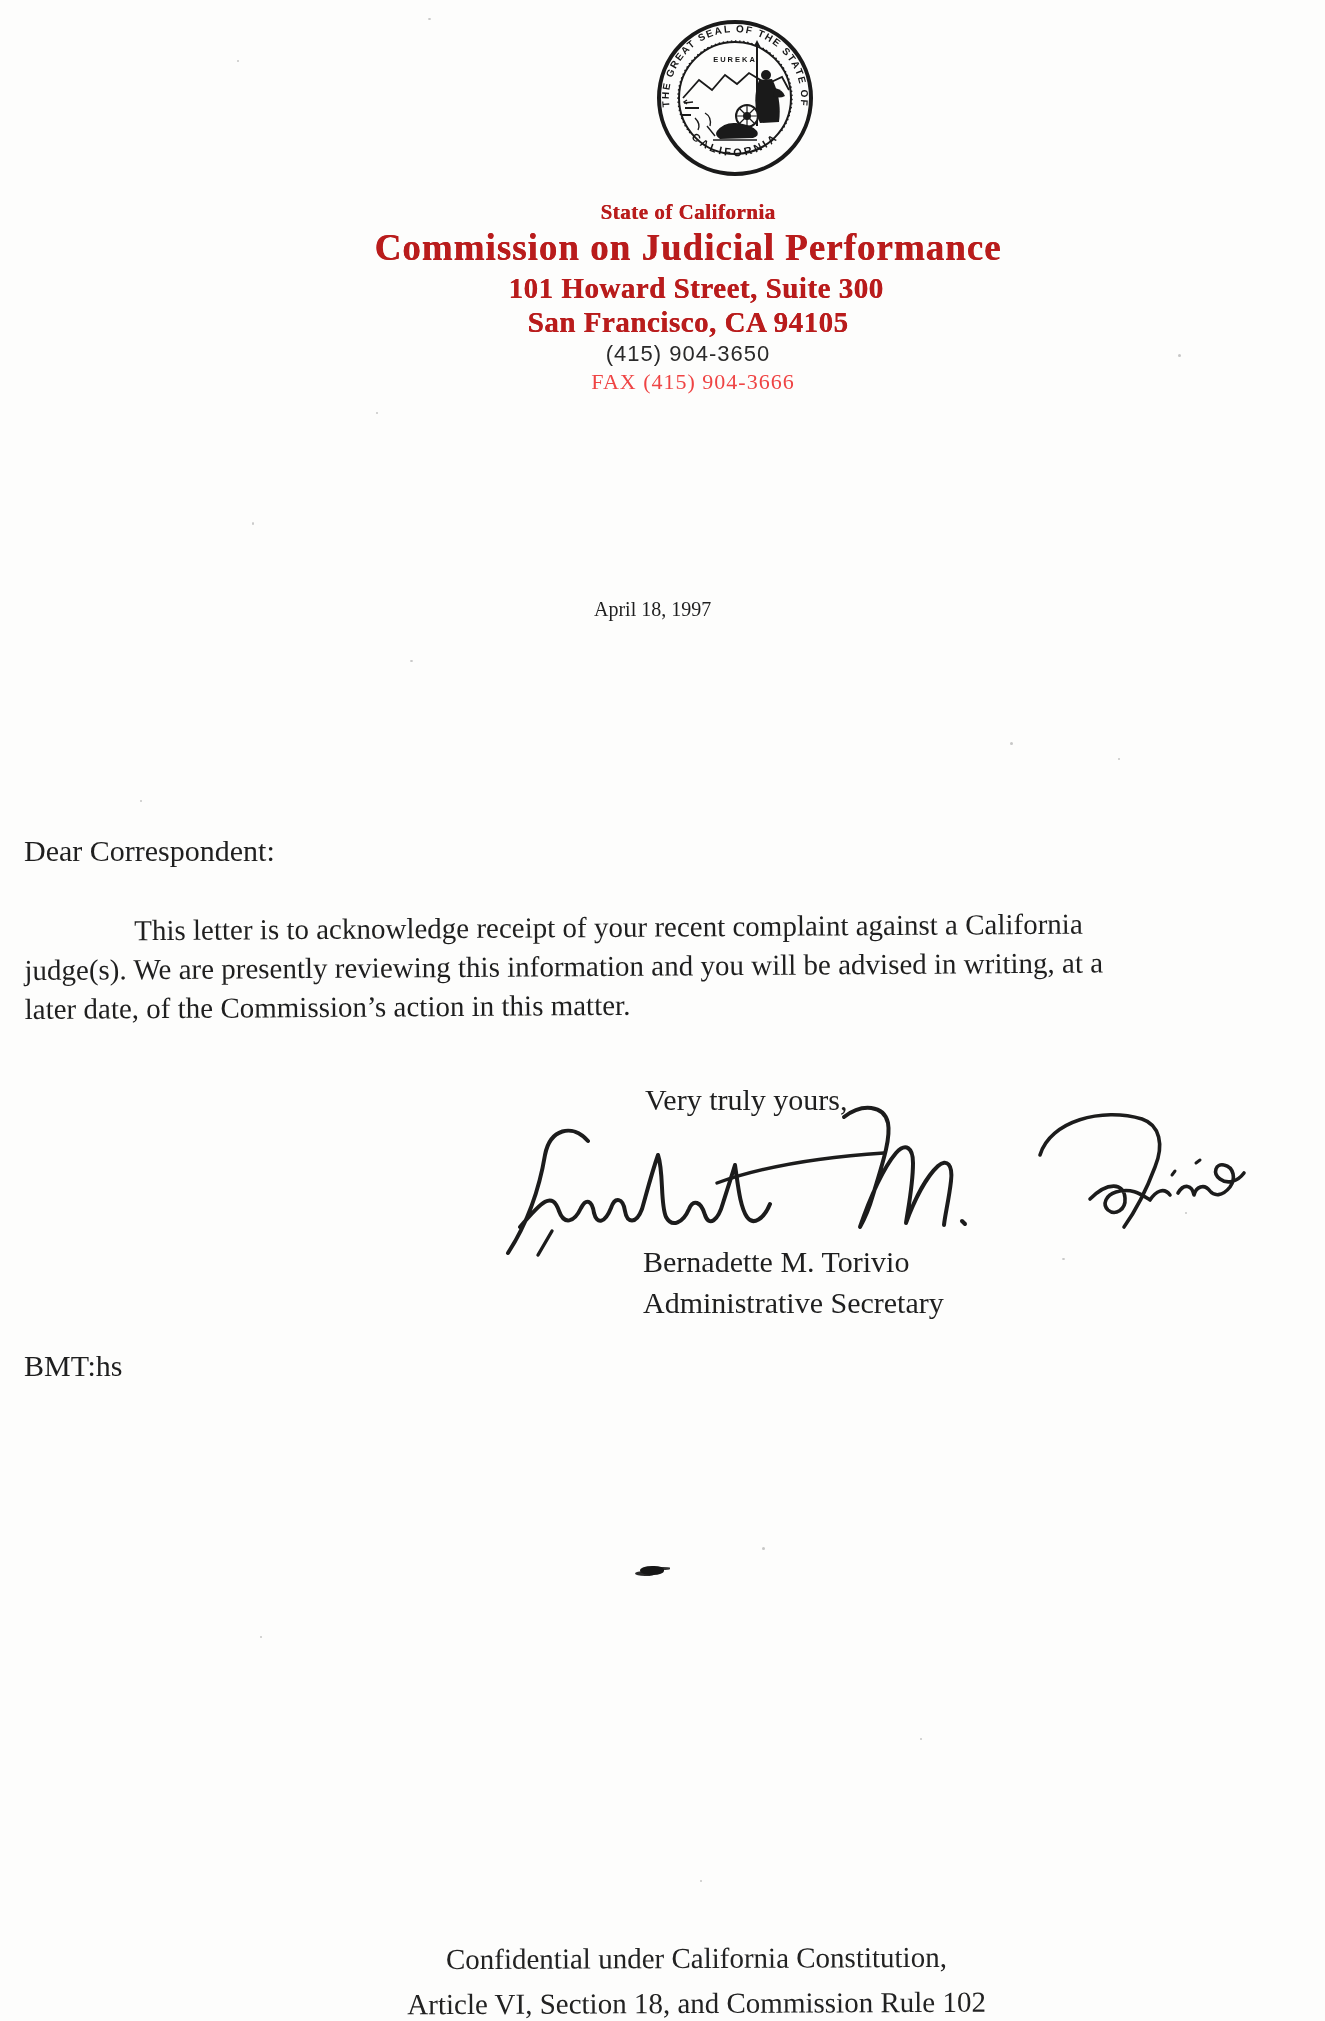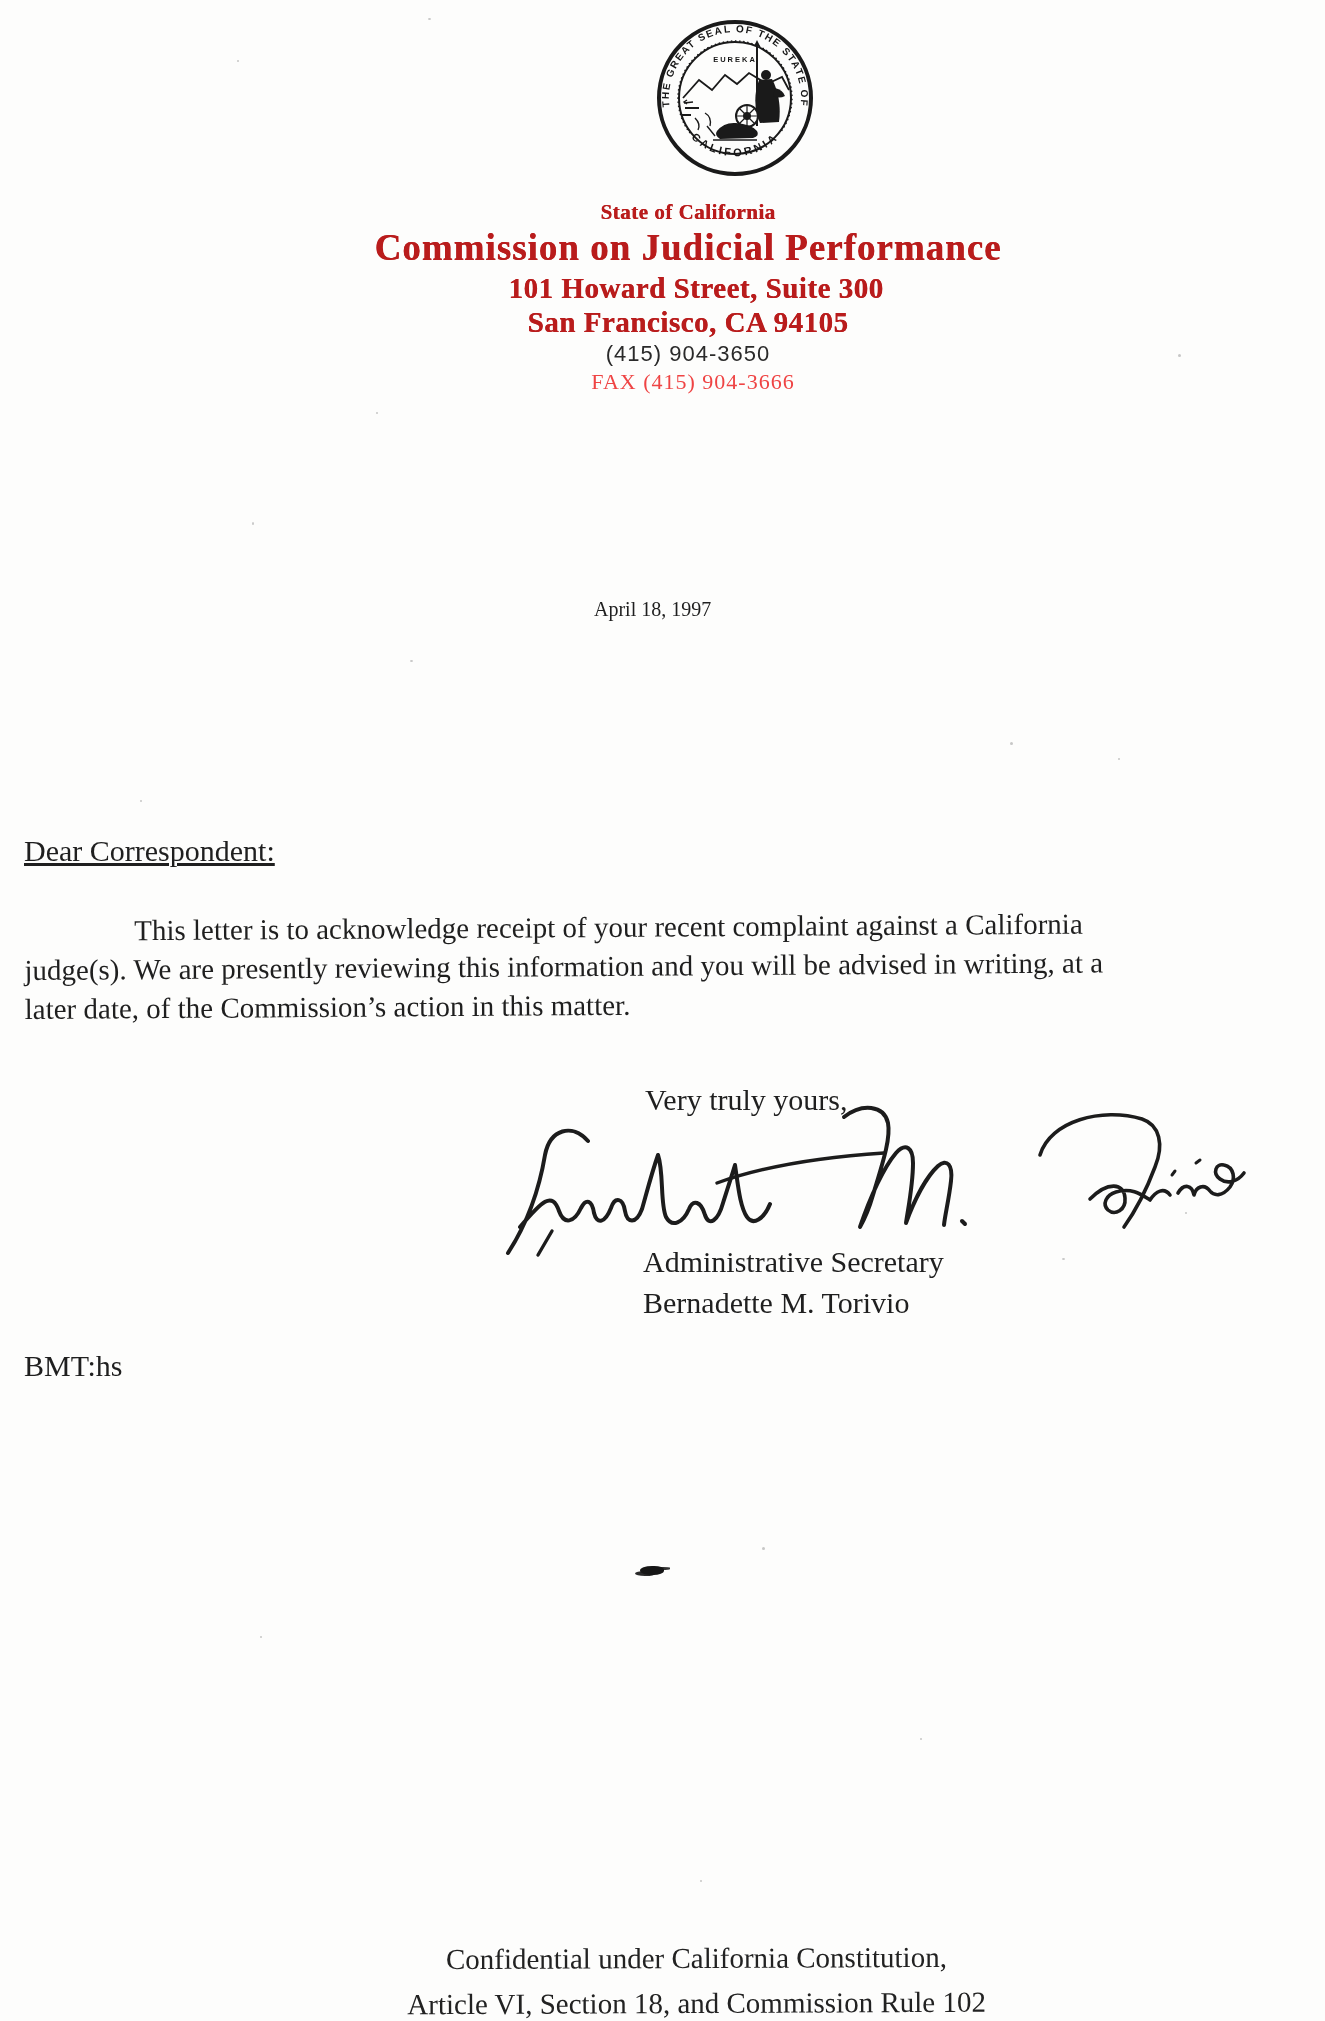--- a/index.html
+++ b/index.html
@@ -20,21 +20,21 @@
     color:#b91c1c;
     text-shadow:0.4px 0 0 currentColor;
   }
   .lh-state{position:absolute;left:0;top:200px;width:100%;font-size:21px;letter-spacing:0.5px;}
   .lh-org{position:absolute;left:0;top:226px;width:100%;font-size:37px;letter-spacing:1px;}
   .lh-addr1{position:absolute;left:8px;top:272px;width:100%;font-size:29px;letter-spacing:0.5px;}
   .lh-addr2{position:absolute;left:0;top:306px;width:100%;font-size:29px;letter-spacing:0.5px;}
   .lh-phone{position:absolute;left:0;top:341px;width:100%;font-size:22px;font-family:"Liberation Sans",sans-serif;color:#2a2a2a;letter-spacing:1px;}
   .lh-fax{position:absolute;left:5px;top:369px;width:100%;font-size:22px;font-family:Liberation Serif, serif;color:#ef4444;letter-spacing:1px;}
   .date-line{left:594px;top:598px;font-size:20px;}
-  .salutation{left:24px;top:834px;font-size:30px;text-decoration:underline;}
+  .salutation{left:24px;top:834px;font-size:30px;}
   .body-par{
     left:24px;top:912px;width:1310px;
     font-size:29px;line-height:39px;
     transform:rotate(-0.4deg);transform-origin:0 0;
   }
   .body-par .bline{white-space:nowrap;}
   .body-par .indent{padding-left:110px;}
   .closing{left:645px;top:1083px;font-size:30px;}
   .signature-box{left:492px;top:1103px;width:760px;height:165px;}
   .signer-block{left:643px;top:1241px;font-size:30px;line-height:41px;}
@@ -142,22 +142,22 @@
            C640,84 650,92 658,97 C664,88 672,84 678,92
            M686,90 C692,80 700,82 702,92 C704,84 712,80 718,88 C722,93 730,94 738,84
            C744,76 742,64 732,62 C724,60 720,70 728,76 C736,82 746,78 752,70"></path>
       <path class="sig-stroke" stroke-width="3" d="M680,72 l3,-4 M704,60 l4,-3"></path>
 
       <path class="sig-stroke" stroke-width="3.4" d="M46,152 L60,128"></path>
     </svg>
   </div>
 
   <div class="abs signer-block">
+    <div>Bernadette M. Torivio</div>
     <div>Administrative Secretary</div>
-    <div>Bernadette M. Torivio</div>
   </div>
 
   <div class="abs initials">BMT:hs</div>
 
   <div class="abs ink-blob"></div>
 
   <div class="speck" style="left:428px;top:18px;width:3px;height:2px;"></div>
   <div class="speck" style="left:237px;top:60px;width:2px;height:2px;"></div>
   <div class="speck" style="left:1178px;top:354px;width:3px;height:3px;"></div>
   <div class="speck" style="left:376px;top:412px;width:2px;height:2px;"></div>

